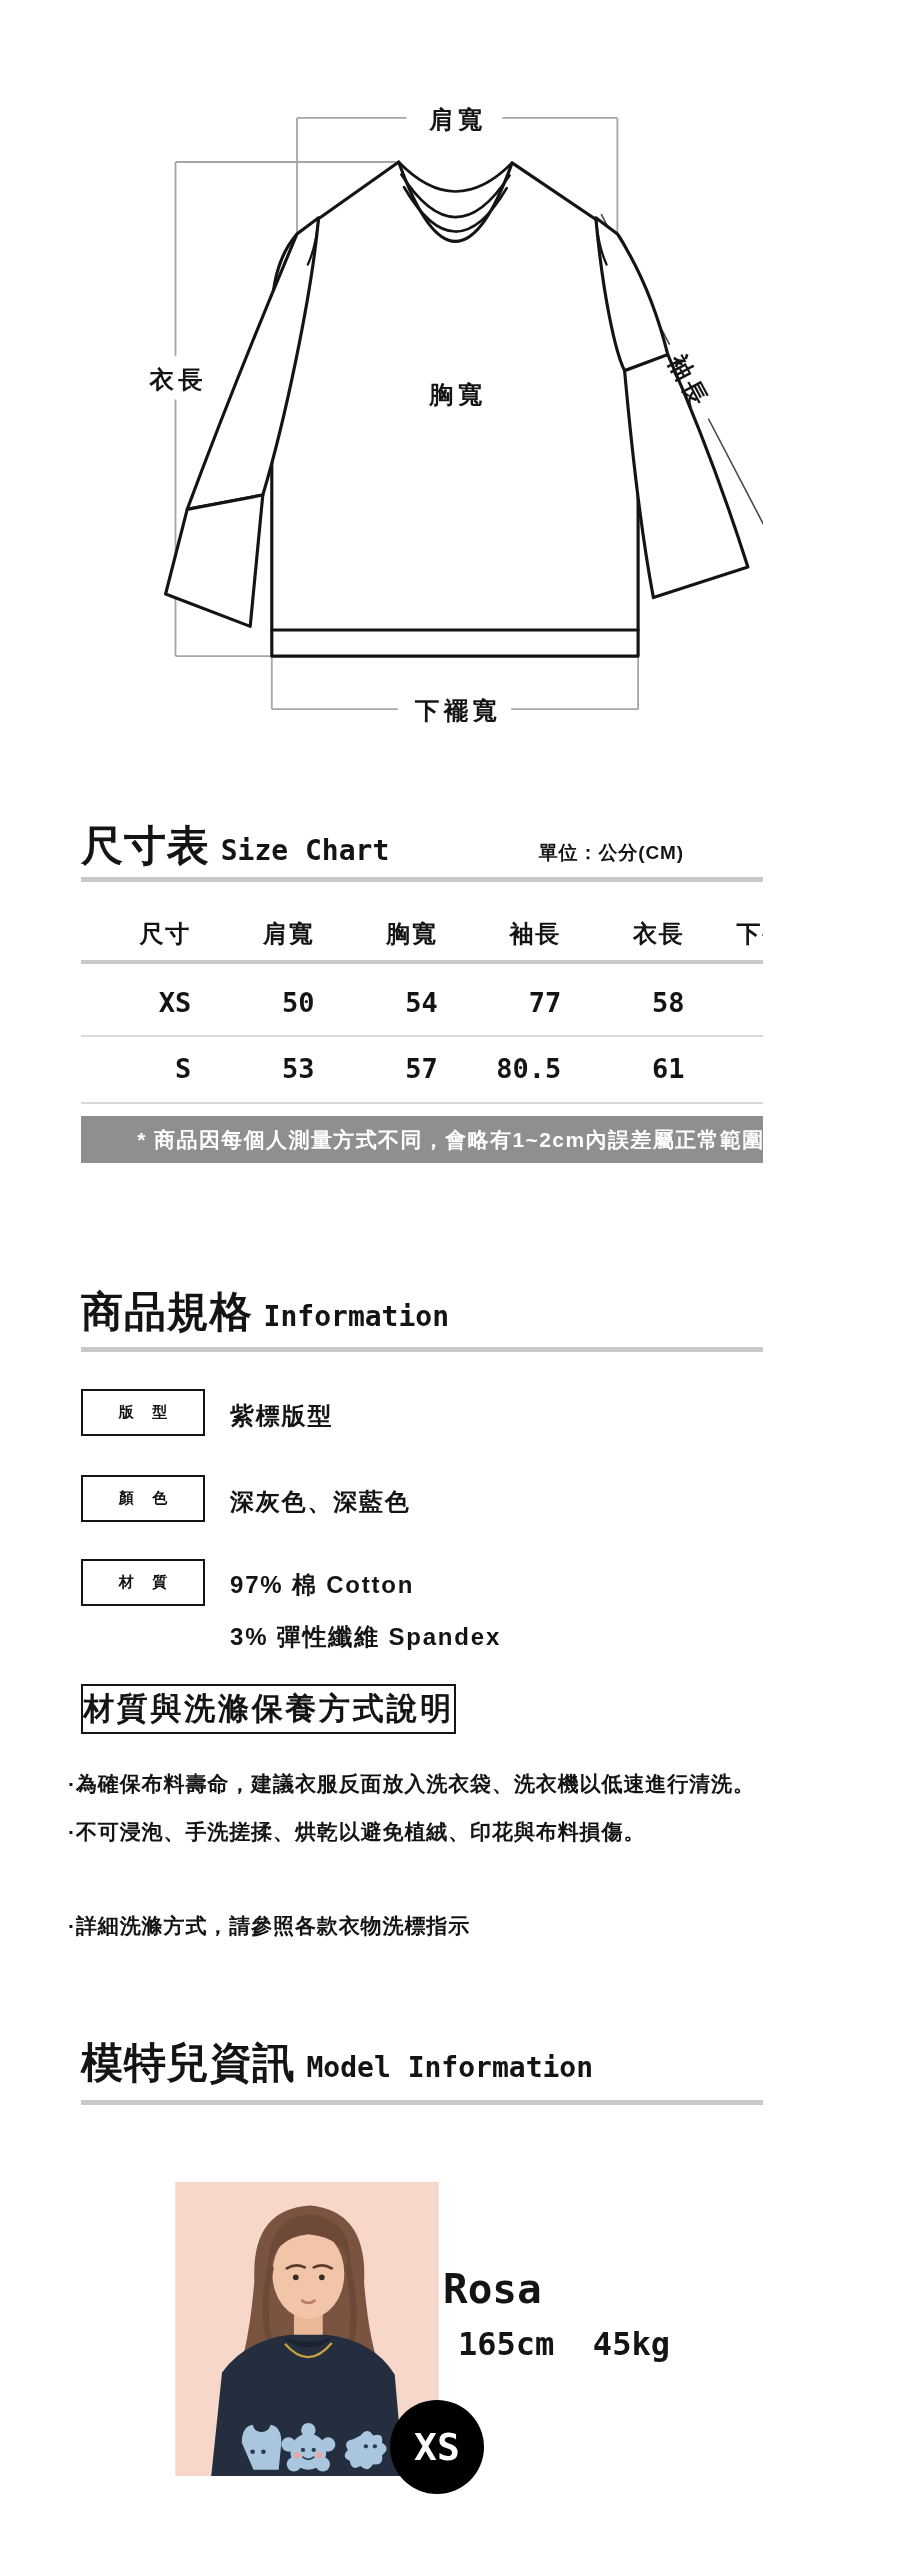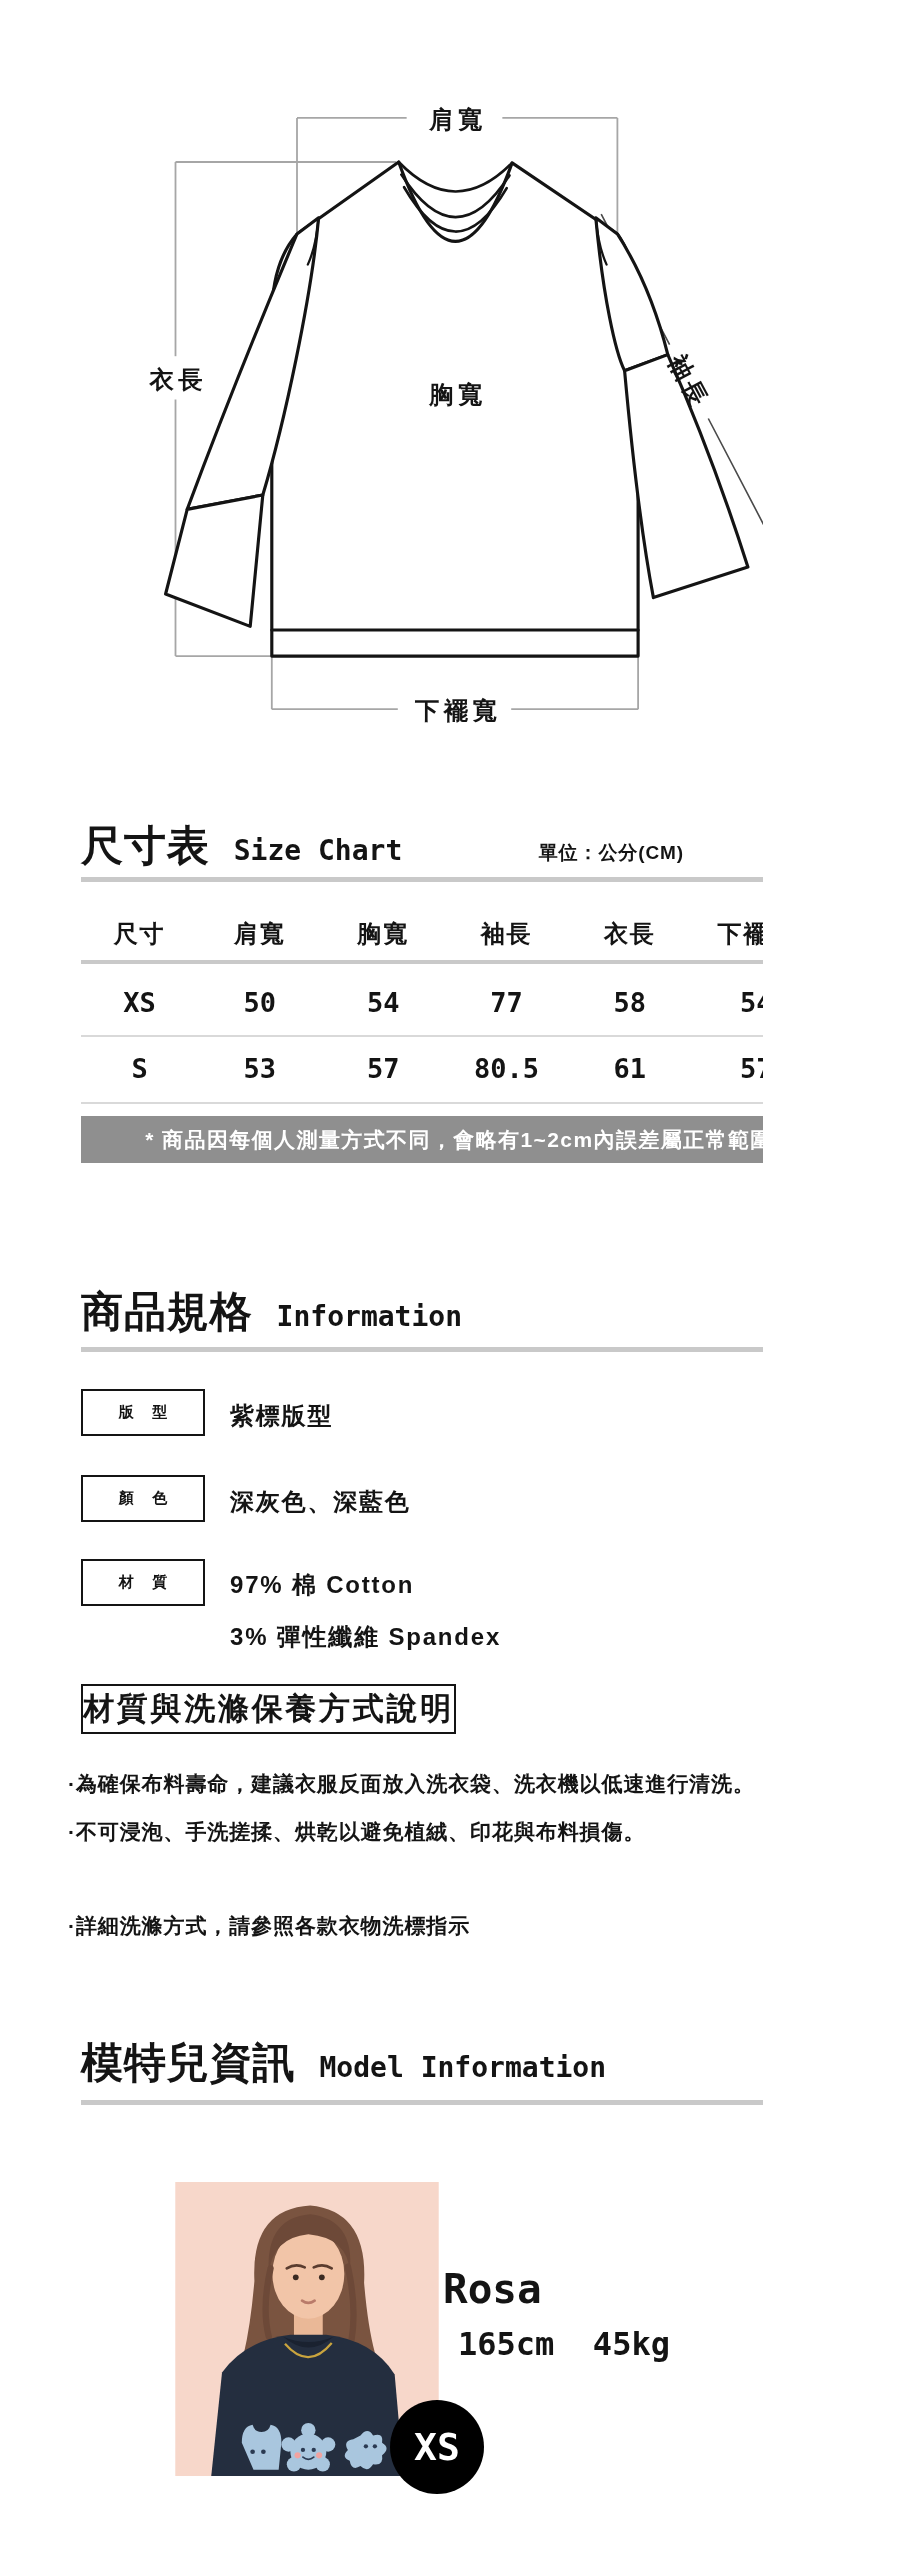--- a/index.html
+++ b/index.html
@@ -1,36 +1,36 @@
 <!DOCTYPE html>
 <html style="font-size:14.4px"><head>
 <meta charset="utf-8">
 <style>
   html,body { margin:0; padding:0; background:#fff; }
   .page { position:relative; width:763px; height:2576px; background:#ffffff; overflow:hidden;
           font-family:"Liberation Sans", sans-serif; color:#141414; }
   .abs { position:absolute; }
 
   
-  .sec-head { position:absolute; display:flex; align-items:baseline; gap:24px; white-space:nowrap; }
+  .sec-head { position:absolute; display:flex; align-items:baseline; gap:11px; white-space:nowrap; }
   .sec-head .zh { font-size:42px; font-weight:bold; letter-spacing:0.9px; }
   .sec-head .en { font-size:28px; font-weight:bold; font-family:"DejaVu Sans Mono", monospace; }
   .grayline { position:absolute; left:81px; width:740px; height:4.5px; background:#c9c9c9; }
 
   .unit { position:absolute; right:79px; top:840px; font-size:19px; font-weight:bold; letter-spacing:0.9px; }
 
   
-  .trow { position:absolute; left:81px; width:740px; display:grid;
-          grid-template-columns: 0.95fr 1fr 1fr 1fr 1fr 1.05fr; text-align:center; }
+  .trow { position:absolute; left:74px; width:740px; display:grid;
+          grid-template-columns: 0.95fr 1fr 1fr 1fr 1fr 1.05fr; text-align:right; }
   .trow .hc { font-size:24px; font-weight:bold; letter-spacing:1.8px; }
   .trow .vc { font-size:27px; font-weight:bold; font-family:"DejaVu Sans Mono", monospace; }
   .hline { position:absolute; left:81px; width:740px; background:#c9c9c9; }
   .note-bar { position:absolute; left:81px; width:740px; height:47px; background:#8f8f8f;
               color:#ffffff; font-size:21px; font-weight:bold; letter-spacing:1.4px;
-              display:flex; align-items:center; justify-content:center; white-space:nowrap;padding-left:8px; }
+              display:flex; align-items:center; justify-content:center; white-space:nowrap; }
 
   
   .spec-box { position:absolute; left:81px; width:124px; height:47px; border:2.7px solid #141414;
               box-sizing:border-box; display:flex; align-items:center; justify-content:center;
               font-size:15px; font-weight:bold; letter-spacing:7.2px; text-indent:7.2px; }
   .spec-val { position:absolute; left:230px; font-size:24px; font-weight:bold; letter-spacing:1.8px; white-space:nowrap; }
   .care-box { position:absolute; left:81px; top:1684px; width:375px; height:50px; border:2.7px solid #141414;
               box-sizing:border-box; display:flex; align-items:center; justify-content:center;
               font-size:31px; font-weight:bold; letter-spacing:2.7px; white-space:nowrap; }
   .bullet { position:absolute; left:68px; font-size:21px; font-weight:bold; letter-spacing:0.9px; white-space:nowrap; }

